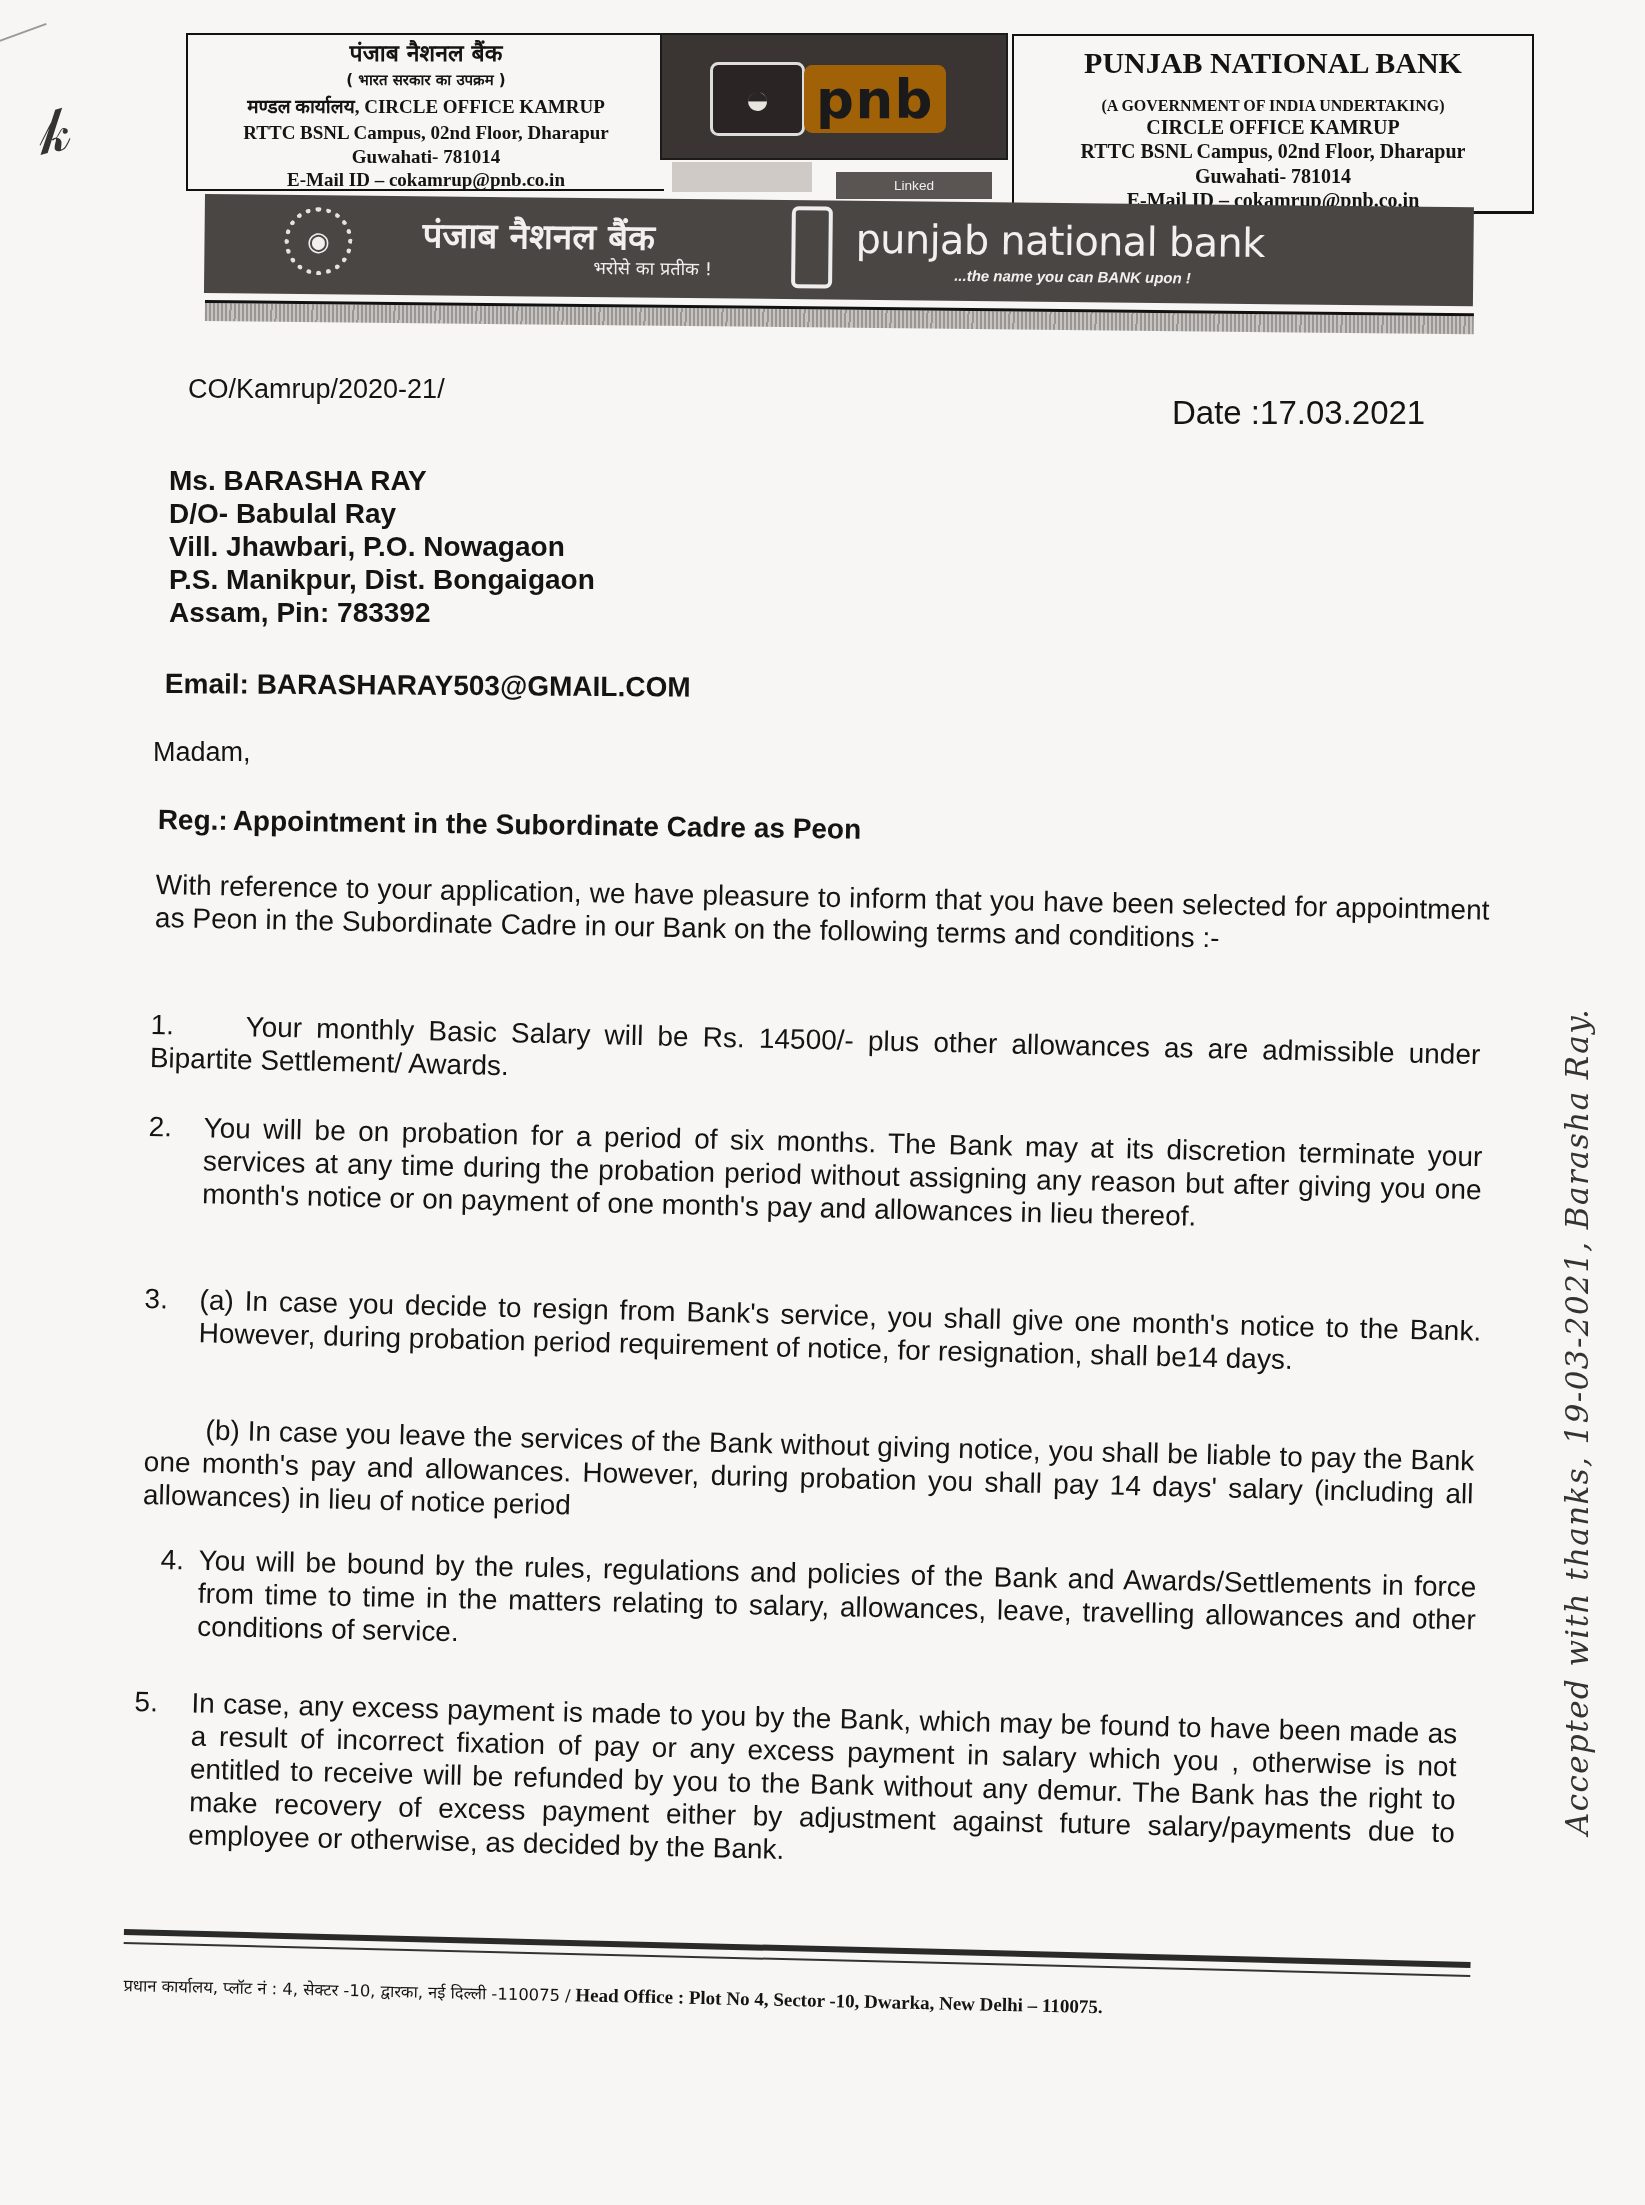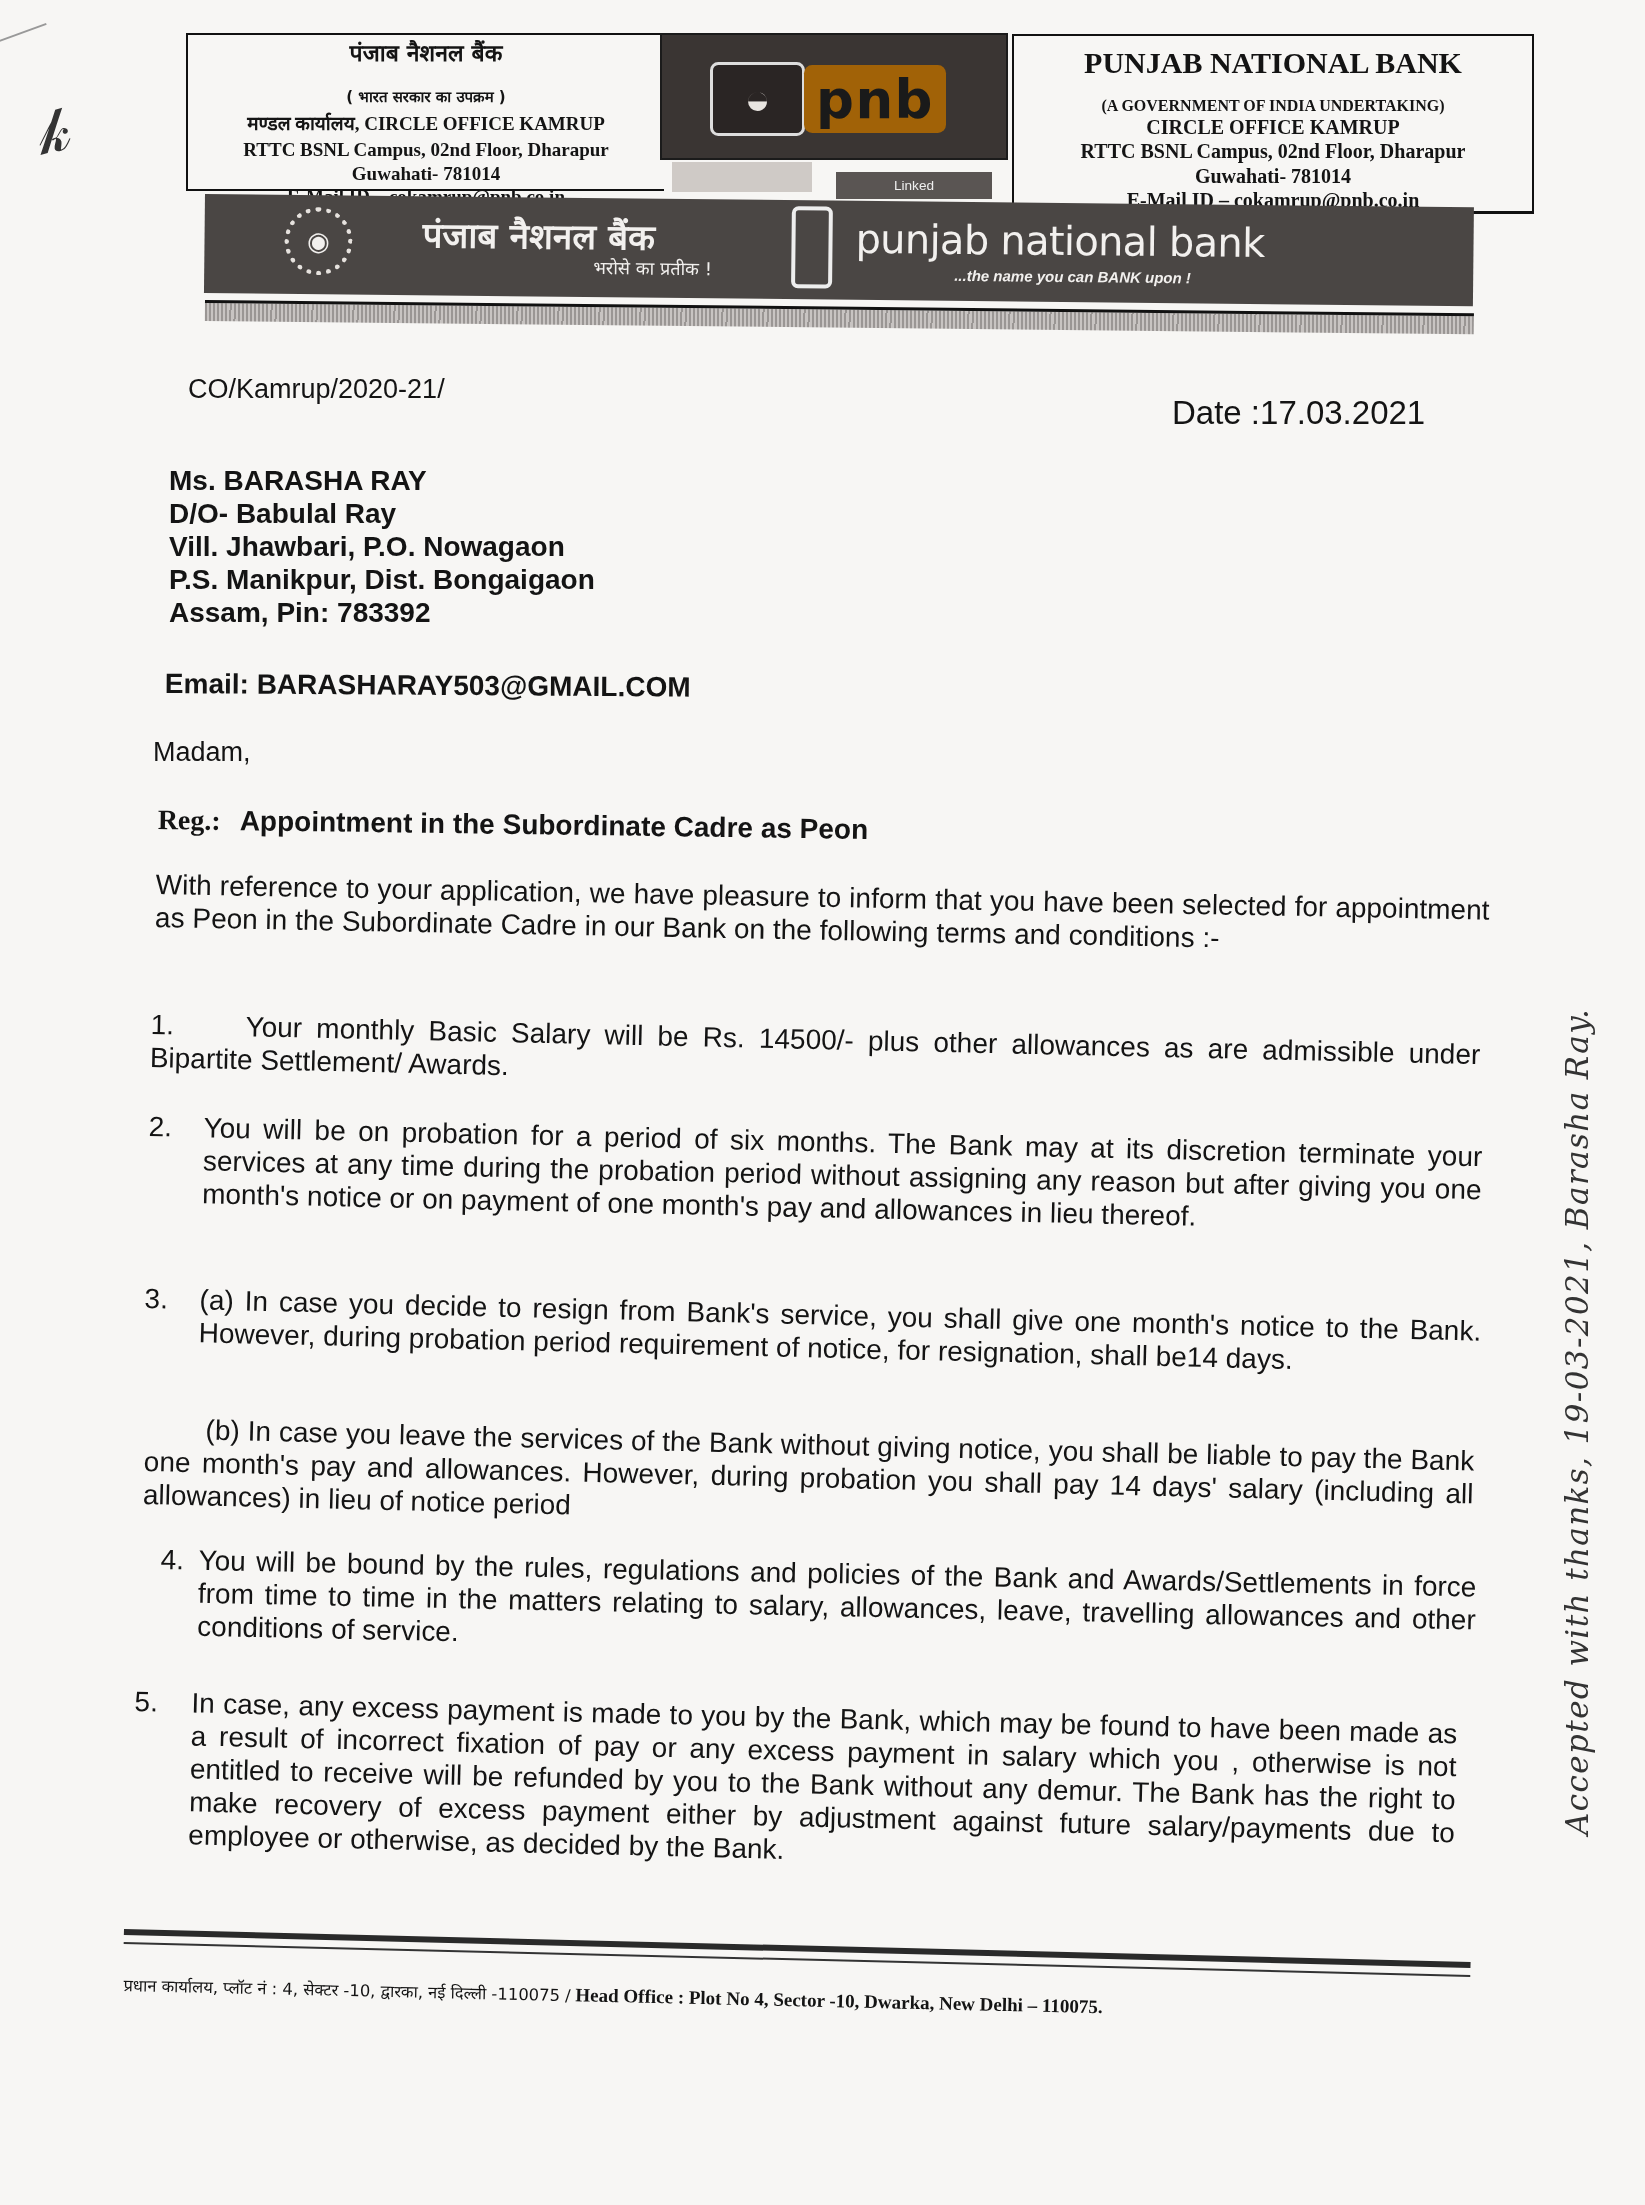--- a/index.html
+++ b/index.html
@@ -10,21 +10,21 @@
   }
   .abs { position: absolute; }
 
   
   .lh-box-left {
     left: 186px; top: 33px; width: 476px; height: 154px;
     border-left: 2.7px solid #111; border-bottom: 2.7px solid #111; border-top: 2px solid #111;
     text-align: center; font-family: "Liberation Serif", serif; font-weight: bold;
   }
   .lh-box-left .hi1 { font-size: 23px; margin-top: 1.4px; font-family: "DejaVu Sans", sans-serif; font-weight: bold; }
-  .lh-box-left .hi2 { font-size: 15px; margin-top: 18px; font-family: "DejaVu Sans", sans-serif; }
+  .lh-box-left .hi2 { font-size: 15px; margin-top: 1px; font-family: "DejaVu Sans", sans-serif; }
   .lh-box-left .l3 { font-size: 19px; margin-top: 4.1px; }
   .lh-box-left .l4 { font-size: 19px; margin-top: 2.7px; white-space: nowrap; }
   .lh-box-left .l5, .lh-box-left .l6 { font-size: 19px; margin-top: 1.4px; }
 
   .lh-logo {
     left: 660px; top: 33px; width: 344px; height: 123px;
     background: #3a3533; border: 2px solid #1b1b1b;
   }
   .lh-logo .mark {
     position: absolute; left: 48px; top: 27px; width: 89px; height: 68px;
@@ -79,21 +79,21 @@
     transform: rotate(0.6deg); transform-origin: left top;
   }
 
   
   .ref { left: 188px; top: 374px; font-size: 27px; }
   .date { left: 1172px; top: 394px; font-size: 33px; }
   .addr { left: 169px; top: 464px; font-size: 28px; font-weight: bold; line-height: 33px; }
   .email { left: 165px; top: 668px; font-size: 28px; font-weight: bold; transform: rotate(0.4deg); transform-origin: left top; }
   .salute { left: 153px; top: 737px; font-size: 27px; }
   .subject { left: 158px; top: 804px; font-size: 28px; font-weight: bold; transform: rotate(0.8deg); transform-origin: left top; white-space: nowrap; }
-  .subject .lbl { margin-right: 19px; font-family: Liberation Serif, serif; }
+  .subject .lbl { margin-right: 5px; }
 
   .para {
     position: absolute; font-size: 28px; line-height: 33px; text-align: justify;
     transform-origin: left top;
   }
   .p-intro { left: 156px; top: 868px; width: 1334px; transform: rotate(1.1deg); }
   .item { position: absolute; font-size: 28px; line-height: 33px; transform-origin: left top; }
   .item .num { position: absolute; left: 0; top: 0; }
   .item .txt { text-align: justify; }
   .i1 { left: 151px; top: 1008px; width: 1330px; transform: rotate(1.3deg); }

